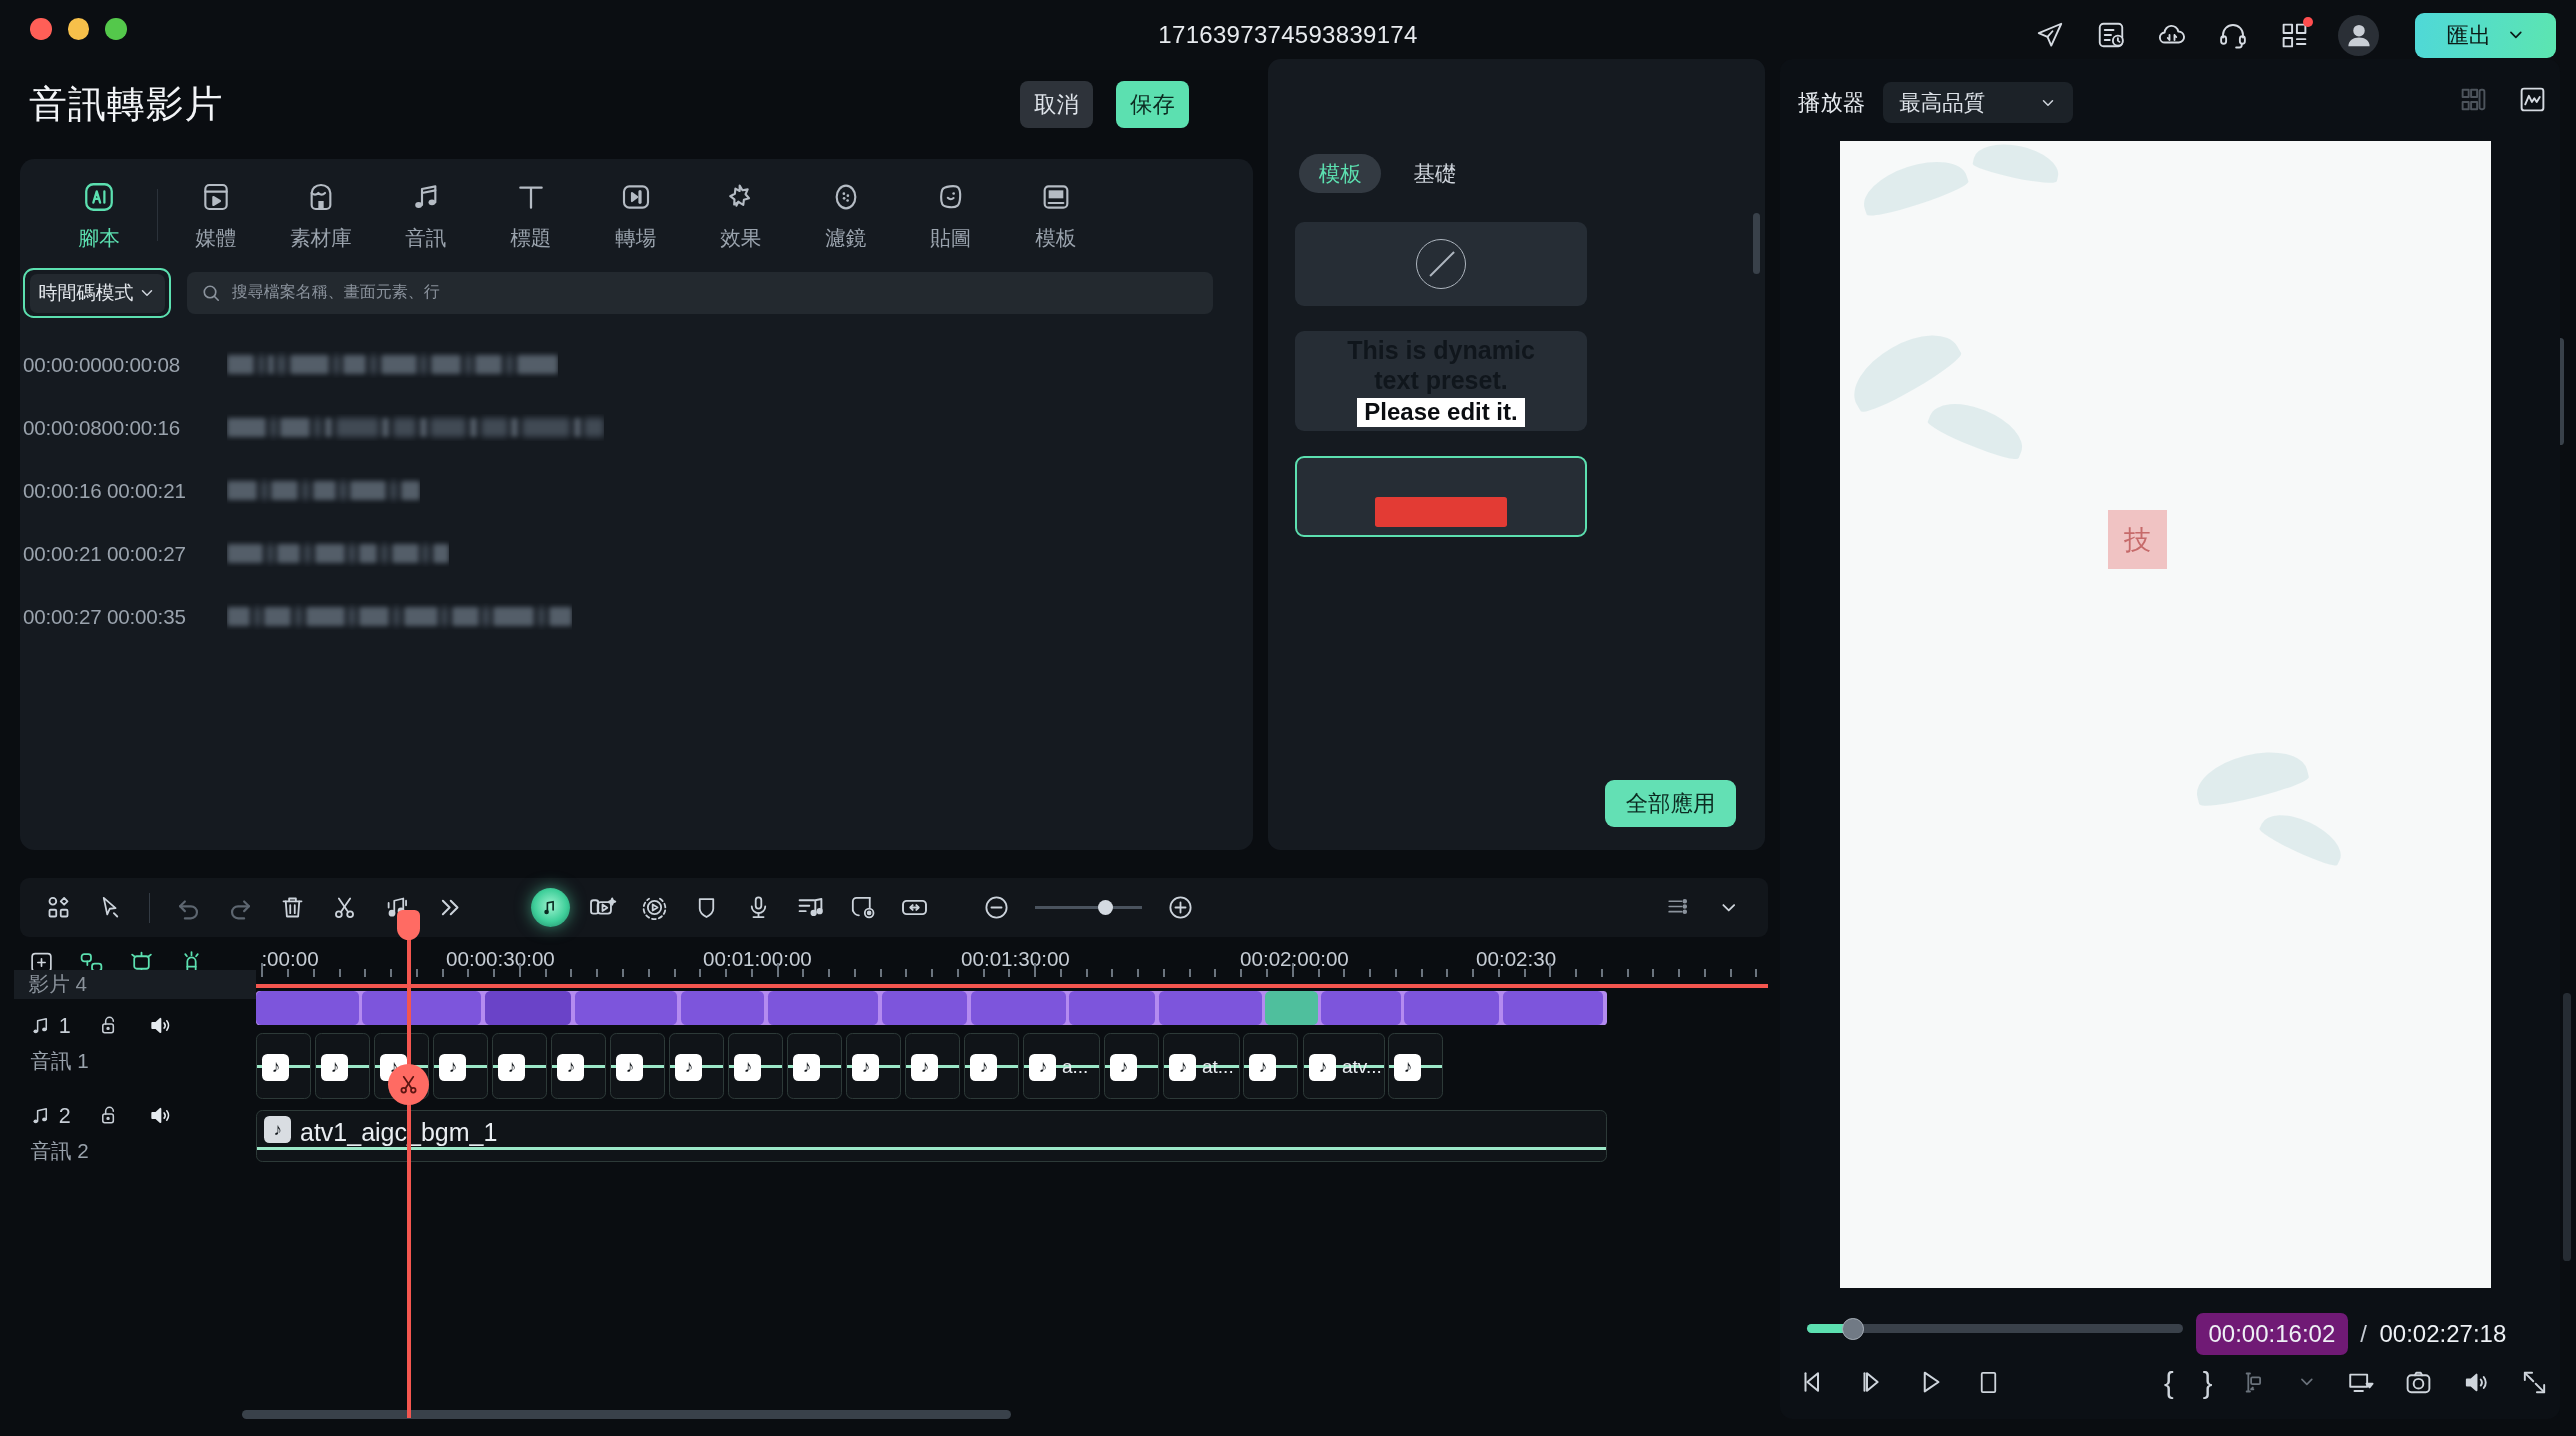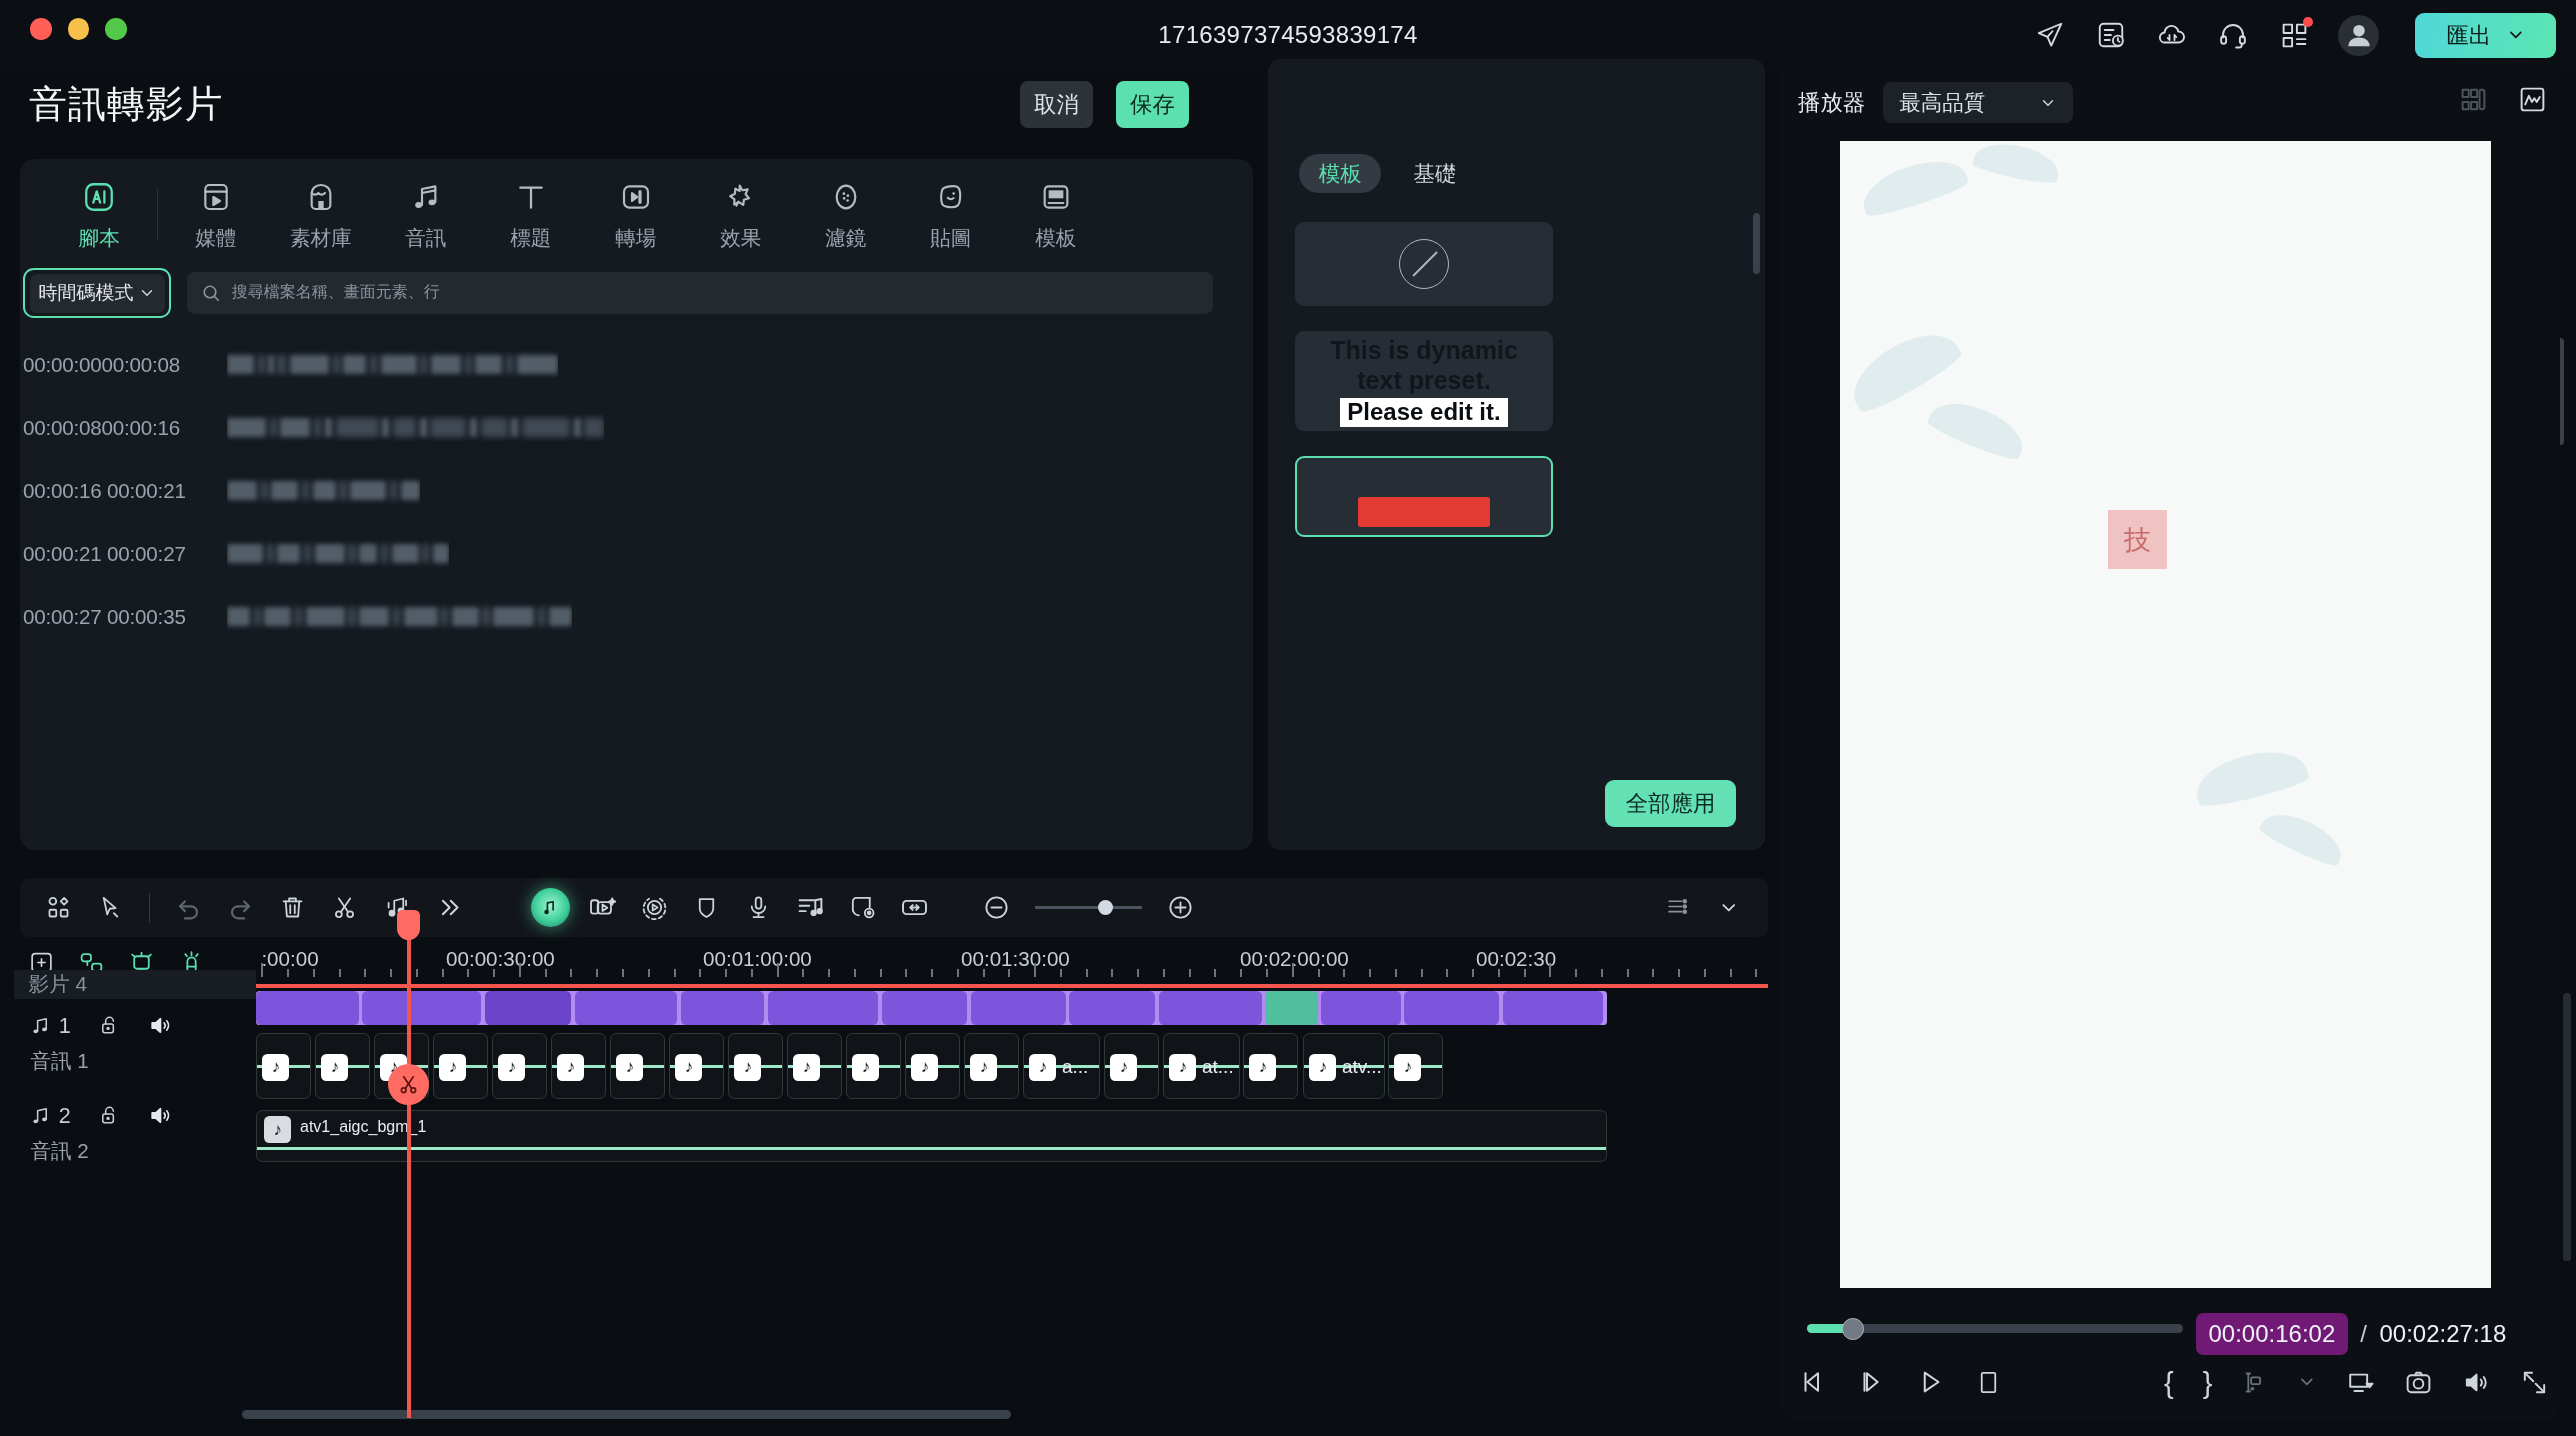--- a/index.html
+++ b/index.html
@@ -81,21 +81,21 @@
     border:2.7px solid #6fe3b6; border-radius:10.7px; background:#10151a;
     display:flex; align-items:stretch;
   }
   .sub-tab { flex:1; display:flex; align-items:center; justify-content:center; color:#e8ecf1; font-size:23px; }
   .sub-tab.active { background:#242a31; color:#5ce0b0; border-radius:9px 9px 0 0; }
   .sub-sub { position:absolute; left:1299px; top:154px; display:flex; gap:12.5px; }
   .chip { height:39px; padding:0 19.7px; border-radius:19.7px; display:flex; align-items:center; font-size:21.5px; color:#cfd5dc; }
   .chip.active { background:#333a42; color:#5ce0b0; }
 
   .tpl-list { position:absolute; left:1295px; top:222px; width:311px; height:528px; overflow:hidden; }
-  .tpl-card { width:258px; border-radius:9px; background:#262d35; margin-bottom:25px;
+  .tpl-card { width:292px; border-radius:9px; background:#262d35; margin-bottom:25px;
               display:flex; align-items:center; justify-content:center; }
   .tpl-card.c1 { height:84px; }
   .tpl-card.c2 { height:100px; flex-direction:column; gap:0; }
   .tpl-card.c3 { height:89px; }
   .tpl-card.c4 { height:81px; border:2.7px solid #5ce0b0; }
   .tpl-none { width:50px; height:50px; border-radius:50%; border:1.8px solid #aeb6bf; position:relative; }
   .tpl-none:after { content:""; position:absolute; left:8px; top:23px; width:34px; height:1.8px; background:#aeb6bf; transform:rotate(-45deg); }
   .dyn1 { color:#10161c; font-size:25px; font-weight:bold; text-align:center; line-height:1.22; }
   .dyn2 { background:#ffffff; color:#0a0d11; font-size:24px; font-weight:bold; padding:0.9px 7.2px; margin-top:1.8px; }
   .ythere { background:#000; padding:5.4px 10.7px; font-style:italic; font-weight:bold; font-size:26px; letter-spacing:-0.4px; }
@@ -160,21 +160,21 @@
   .aclip { position:absolute; top:0; height:66px; background:#101418; border:0.9px solid #2d3a38; border-radius:6.3px; overflow:hidden; }
   .aclip .wave { position:absolute; left:0; top:31px; width:100%; height:2.7px; background:#9ce8c8; }
   .aclip .ai { position:absolute; left:5.4px; top:19.7px; width:27px; height:27px; background:#fff; border-radius:5.4px;
                display:flex; align-items:center; justify-content:center; color:#10151a; font-size:17px; }
   .aclip .anm { position:absolute; left:38px; top:21.5px; color:#eaeef2; font-size:19px; white-space:nowrap; }
   .arow2 { position:absolute; left:0; top:174px; height:52px; width:1351px; background:#101418;
            border:0.9px solid #2d3a38; border-radius:6.3px; }
   .arow2 .wave { position:absolute; left:0; top:36px; width:100%; height:2.7px; background:#9ce8c8; }
   .arow2 .ai { position:absolute; left:7.2px; top:5.4px; width:27px; height:27px; background:#d9dde2; border-radius:5.4px;
                display:flex; align-items:center; justify-content:center; color:#10151a; font-size:17px; }
-  .arow2 .anm { position:absolute; left:43px; top:7.2px; color:#eaeef2; font-size:16px; }
+  .arow2 .anm { position:absolute; left:43px; top:7.2px; color:#eaeef2; font-size:25px; }
 
   .playhead { position:absolute; left:407px; top:930px; width:3.6px; height:488px; background:#f4564f; z-index:9; }
   .ph-cap { position:absolute; left:-9.8px; top:-19.7px; width:23px; height:30px; background:#ff6b63; border-radius:5.4px 5.4px 11.6px 11.6px; }
   .ph-scis { position:absolute; left:-19px; top:134px; width:41px; height:41px; border-radius:50%; background:#ff6b63;
              display:flex; align-items:center; justify-content:center; color:#3b0f0d; }
 
   .hscroll { position:absolute; left:242px; top:1410px; width:769px; height:9px; border-radius:4.5px; background:#39414a; }
   .vscroll-tl { position:absolute; right:5.4px; top:993px; width:7.2px; height:268px; border-radius:3.6px; background:#262c33; }
 
   svg { stroke-linecap:round; stroke-linejoin:round; }

